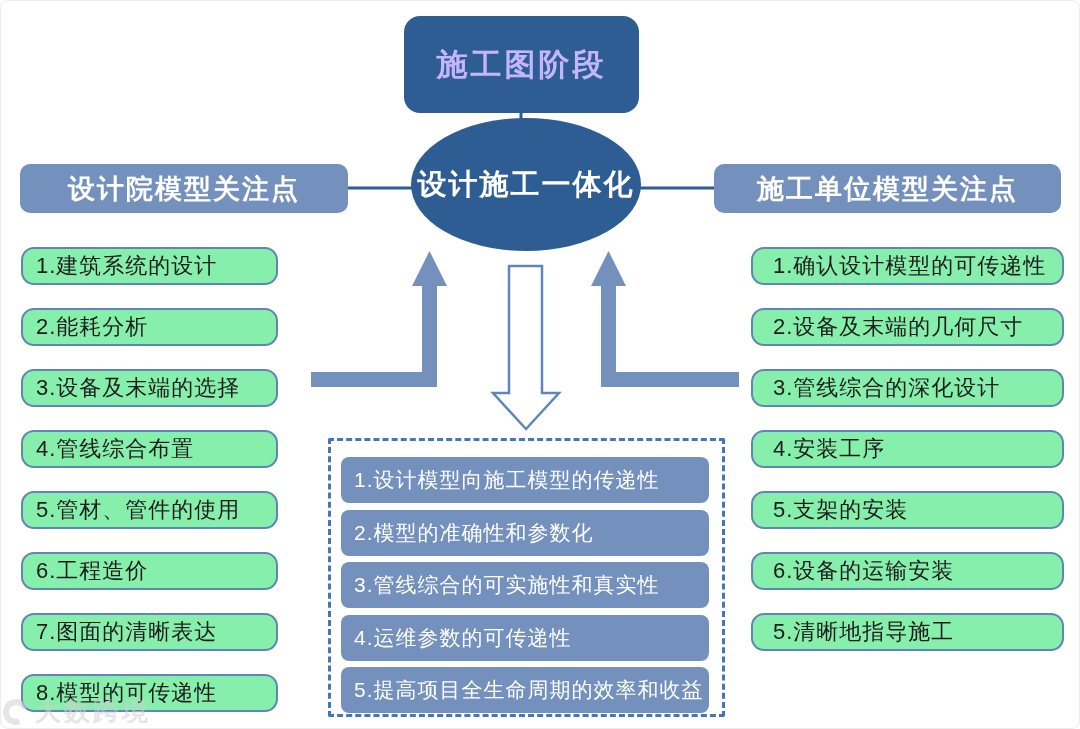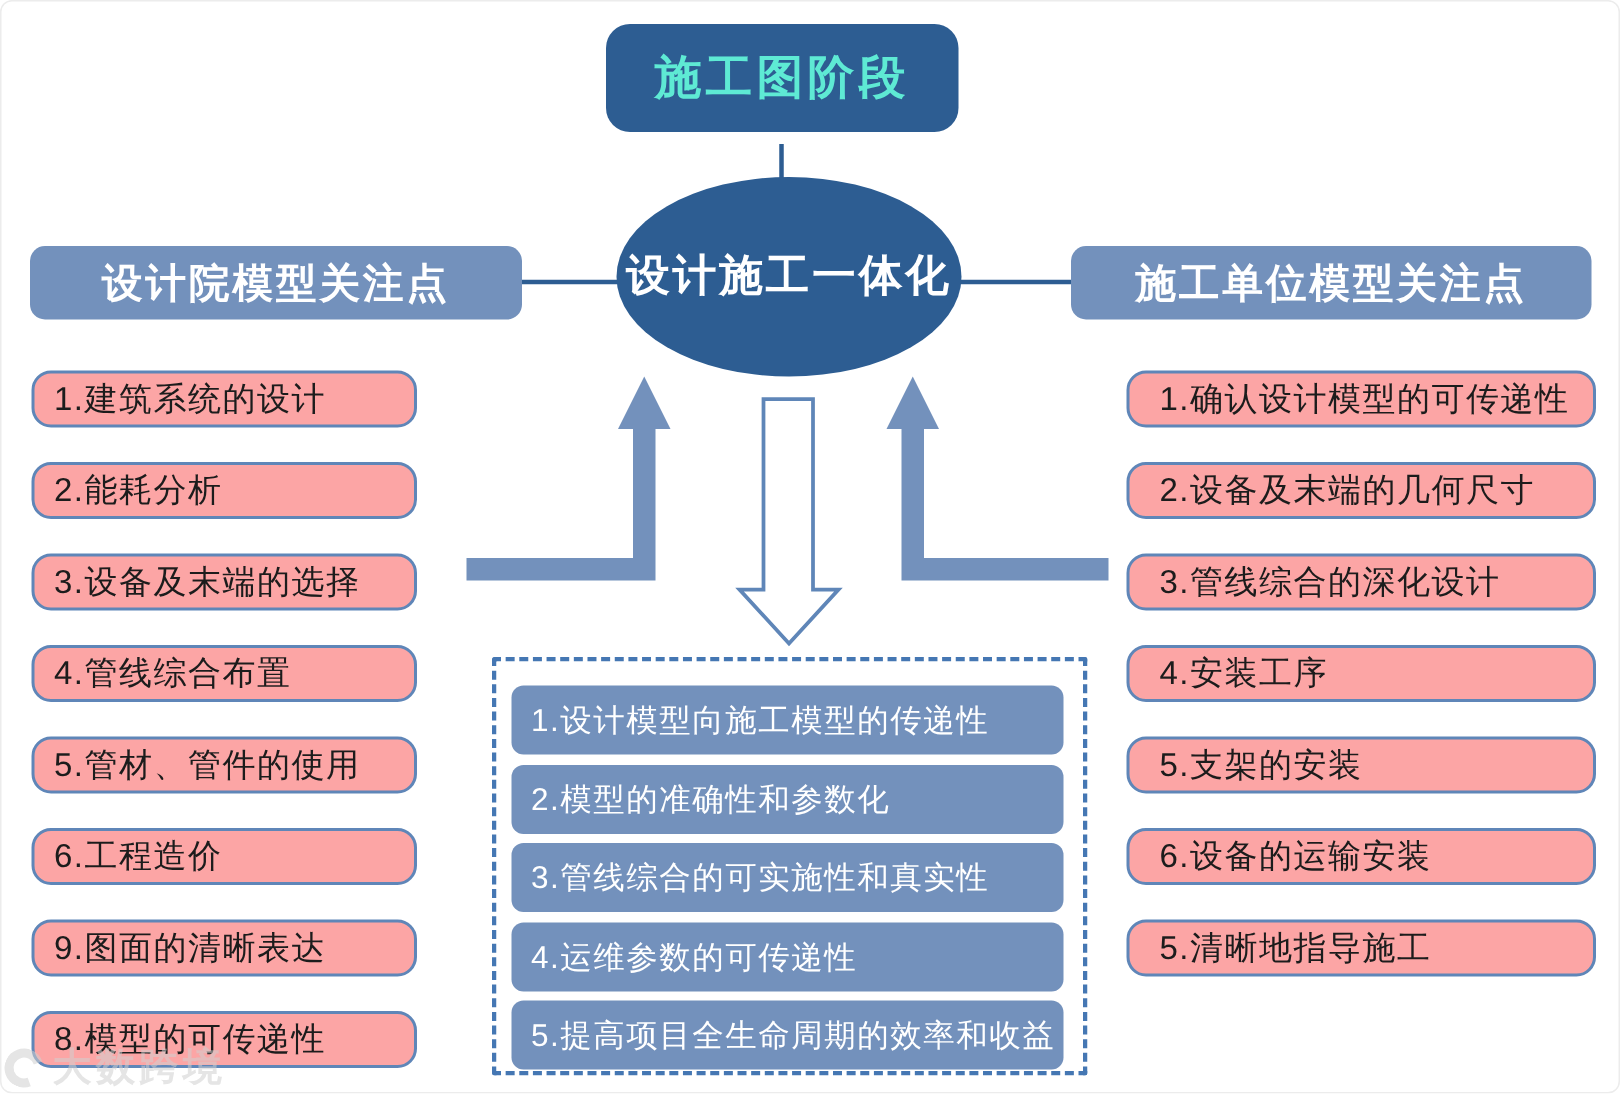--- a/index.html
+++ b/index.html
@@ -11,40 +11,40 @@
     --watermark:#cfcfcf;
   }
   html,body{margin:0;padding:0;background:#ffffff;}
   .canvas{
     position:relative;width:1080px;height:729px;background:#ffffff;overflow:hidden;
     font-family:"Liberation Sans","DejaVu Sans",sans-serif;
     border:1px solid #ececec;border-radius:8px;box-sizing:border-box;
   }
   .svg-layer{position:absolute;left:0;top:0;width:1080px;height:729px;pointer-events:none;}
   .stage-box{
-    position:absolute;left:403px;top:15px;width:235px;height:72px;
+    position:absolute;left:403px;top:15px;width:235px;height:97px;
     background:var(--dark-blue);border-radius:16px;
     display:flex;align-items:center;justify-content:center;
-    color:#5eead4;font-size:31px;font-weight:bold;letter-spacing:3px;
+    color:#c4b5fd;font-size:31px;font-weight:bold;letter-spacing:3px;
   }
   .hub-ellipse{
     position:absolute;left:410px;top:117px;width:230px;height:133px;
     background:var(--dark-blue);border-radius:50%;
     display:flex;flex-direction:row;align-items:center;justify-content:center;
     color:#fff;font-size:29px;font-weight:bold;line-height:37px;letter-spacing:2px;
   }
   .side-header{
     position:absolute;top:163px;height:49px;background:var(--medium-blue);
     border-radius:10px;display:flex;align-items:center;justify-content:center;
     color:#fff;font-size:27px;font-weight:bold;letter-spacing:2px;box-sizing:border-box;
   }
   .side-header.left{left:19px;width:328px;}
   .side-header.right{left:713px;width:347px;}
   .witem{
-    position:absolute;height:38px;background:#fca5a5;
+    position:absolute;height:38px;background:#86efac;
     border:2.5px solid var(--item-border);border-radius:13px;
     display:flex;align-items:center;box-sizing:border-box;
     padding-left:13px;color:var(--text-dark);font-size:22px;letter-spacing:1px;
   }
   .witem.l{left:20px;width:257px;}
   .witem.r{left:750px;width:313px;padding-left:20px;}
   .dashed-box{
     position:absolute;left:327px;top:437px;width:397px;height:279px;
     border:3px dashed var(--dash-blue);border-radius:2px;box-sizing:border-box;
   }
@@ -113,21 +113,21 @@
   <div class="witem l" style="top:429px">
       <span>4.管线综合布置</span>
     </div>
   <div class="witem l" style="top:490px">
       <span>5.管材、管件的使用</span>
     </div>
   <div class="witem l" style="top:551px">
       <span>6.工程造价</span>
     </div>
   <div class="witem l" style="top:612px">
-      <span>9.图面的清晰表达</span>
+      <span>7.图面的清晰表达</span>
     </div>
   <div class="witem l" style="top:673px">
       <span>8.模型的可传递性</span>
     </div>
 
   <div class="witem r" style="top:246px">
       <span>1.确认设计模型的可传递性</span>
     </div>
   <div class="witem r" style="top:307px">
       <span>2.设备及末端的几何尺寸</span>

